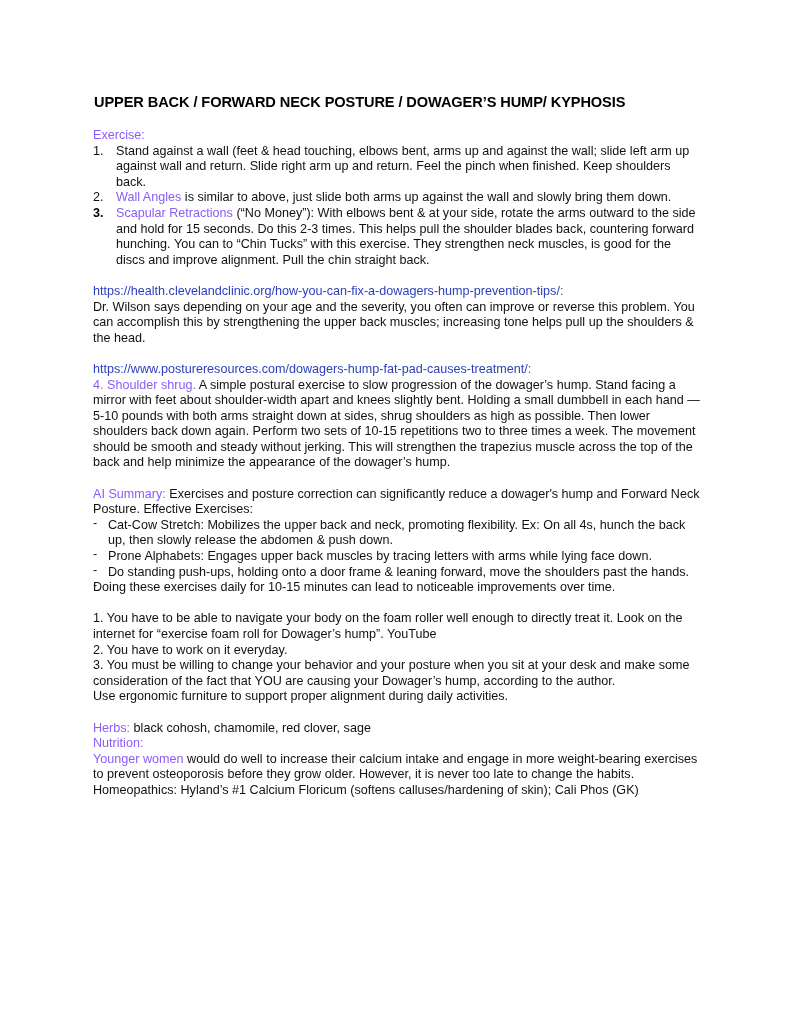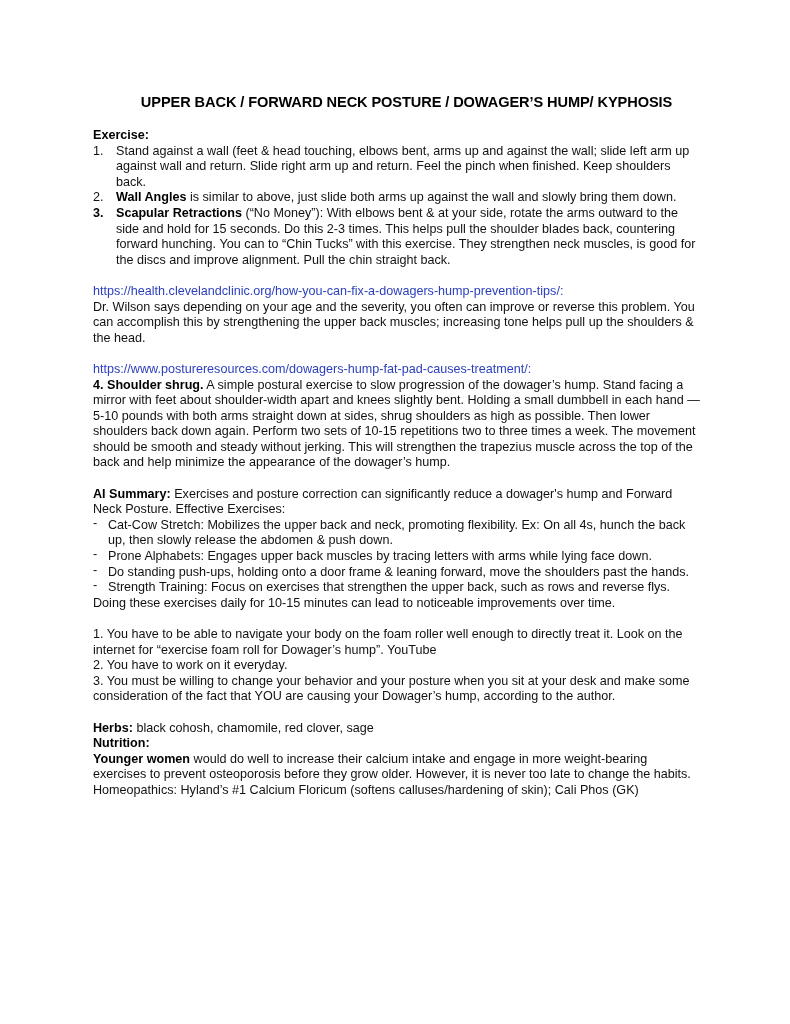--- a/index.html
+++ b/index.html
@@ -3,25 +3,25 @@
   <meta charset="utf-8">
   <style>
     html, body { margin: 0; padding: 0; background: #ffffff; }
     body { width: 790px; height: 1024px; overflow: hidden; position: relative; }
     .page {
       position: absolute; left: 93px; top: 92px; width: 610px;
       font-family: "Liberation Sans", sans-serif; font-size: 12.6px;
       line-height: 15.6px; color: #111111;
     }
     h1 {
-      font-size: 14.6px; font-weight: bold; margin: 0 0 16px 17px;
-      line-height: 20px; letter-spacing: -0.1px; color: #000; text-align: center;
+      font-size: 14.6px; font-weight: bold; margin: 0 0 16px 1px;
+      line-height: 20px; letter-spacing: -0.1px; color: #000;
     }
     p { margin: 0; }
-    b { font-weight: bold; color: #000000; }
+    b { font-weight: normal; color: #8b5cf6; }
     .gap { height: 15.6px; }
     ol.ex { list-style: none; margin: 0; padding: 0; }
     ol.ex li { position: relative; padding-left: 23px; }
     ol.ex li .num { position: absolute; left: 0; top: 0; }
     ul.dash { list-style: none; margin: 0; padding: 0; }
     ul.dash li { position: relative; padding-left: 15px; }
     ul.dash li .dash-mark { position: absolute; left: 0; top: -2px; }
     .link { color: #2b3fbd; text-decoration: none; }
   </style>
 </head>
@@ -56,28 +56,29 @@
   </p>
 
   <div class="gap"></div>
   <p>
     <b>AI Summary:</b><span> Exercises and posture correction can significantly reduce a dowager's hump and Forward Neck Posture. Effective Exercises:</span>
   </p>
   <ul class="dash">
     <li><span class="dash-mark">-</span><span> Cat-Cow Stretch: Mobilizes the upper back and neck, promoting flexibility. Ex: On all 4s, hunch the back up, then slowly release the abdomen &amp; push down.</span></li>
     <li><span class="dash-mark">-</span><span>Prone Alphabets: Engages upper back muscles by tracing letters with arms while lying face  down.</span></li>
     <li><span class="dash-mark">-</span><span>Do standing push-ups, holding onto a door frame &amp; leaning forward, move the shoulders past the hands.</span></li>
-    <li><span class="dash-mark">-</span><span>Strength Training: Focus on exercises that strengthen the upper back, such as rows and reverse flys.</span></li>
+    <li><span class="dash-mark">-</span></li>
   </ul>
   <p>Doing these exercises daily for 10-15 minutes can lead to noticeable improvements over time.</p>
 
   <div class="gap"></div>
   <p>1. You have to be able to navigate your body on the foam roller well enough to directly treat it. Look on the internet for “exercise foam roll for Dowager’s hump”. YouTube</p>
   <p>2. You have to work on it everyday.</p>
   <p>3. You must be willing to change your behavior and your posture when you sit at your desk and make some consideration of the fact that YOU are causing your Dowager’s hump, according to the author.</p>
+  <p>Use ergonomic furniture to support proper alignment during daily activities.</p>
 
   <div class="gap"></div>
   <p>
     <b>Herbs:</b><span> black cohosh, chamomile, red clover, sage</span>
   </p>
   <p><b>Nutrition:</b></p>
   <p>
     <b>Younger women</b><span> would do well to increase their calcium intake and engage in more weight-bearing exercises to prevent osteoporosis before they grow older. However, it is never too late to change the habits. Homeopathics: Hyland’s #1 Calcium Floricum (softens calluses/hardening of skin); Cali Phos (GK)</span>
   </p>
 </div>

